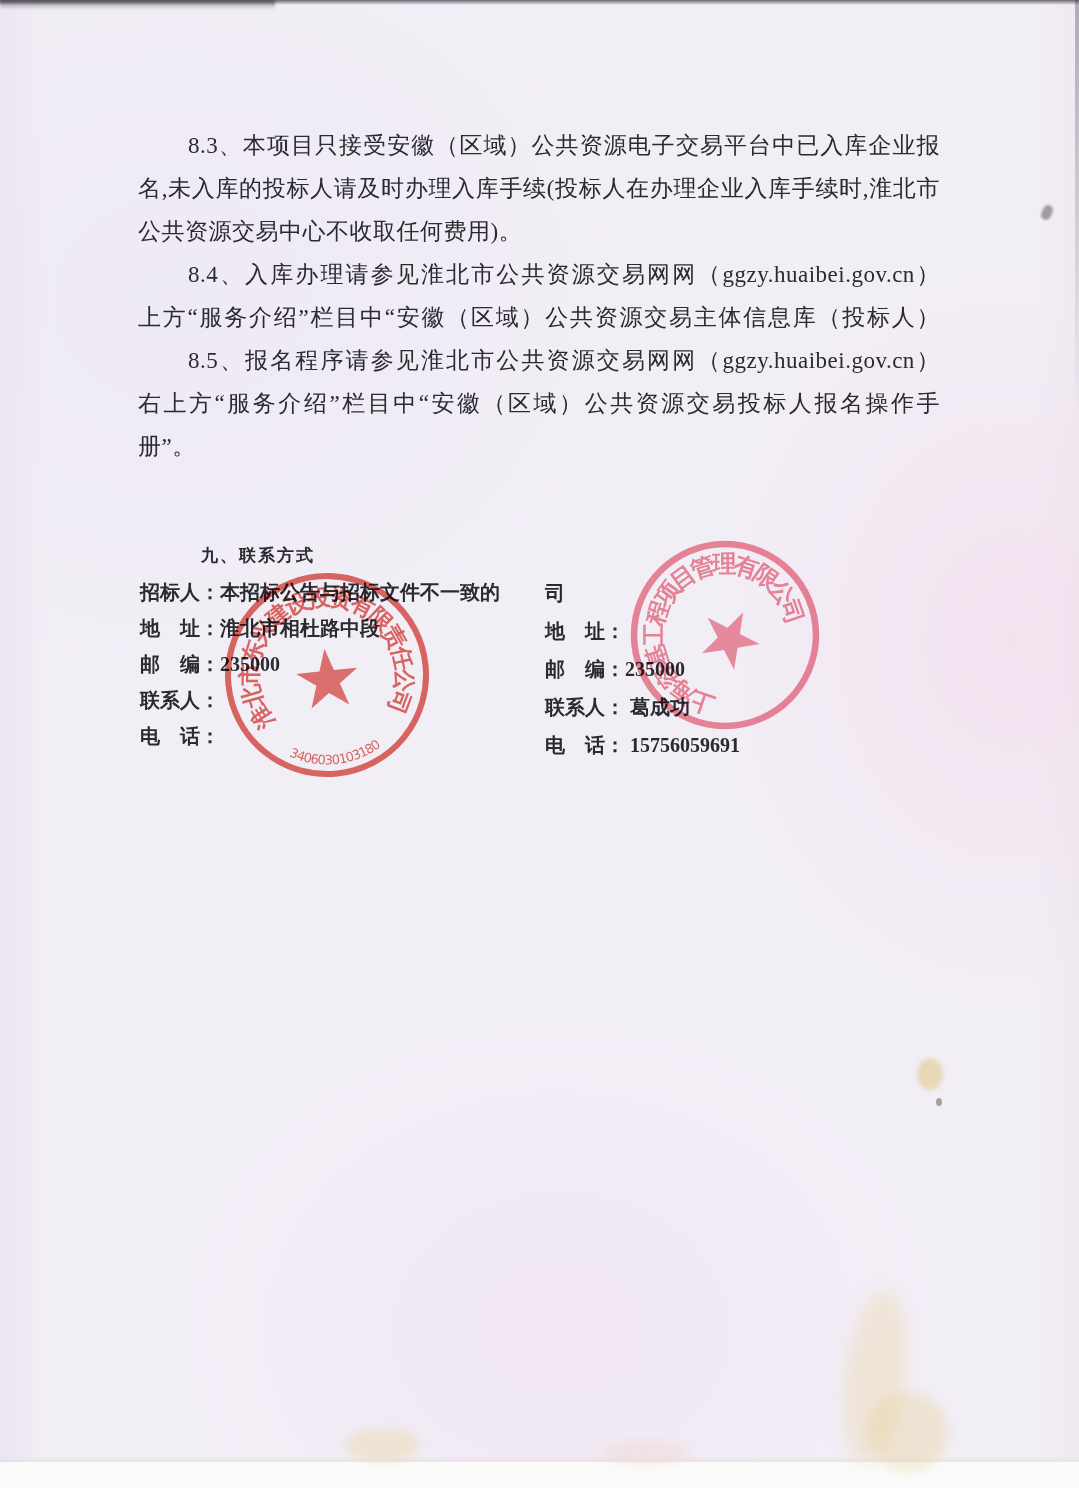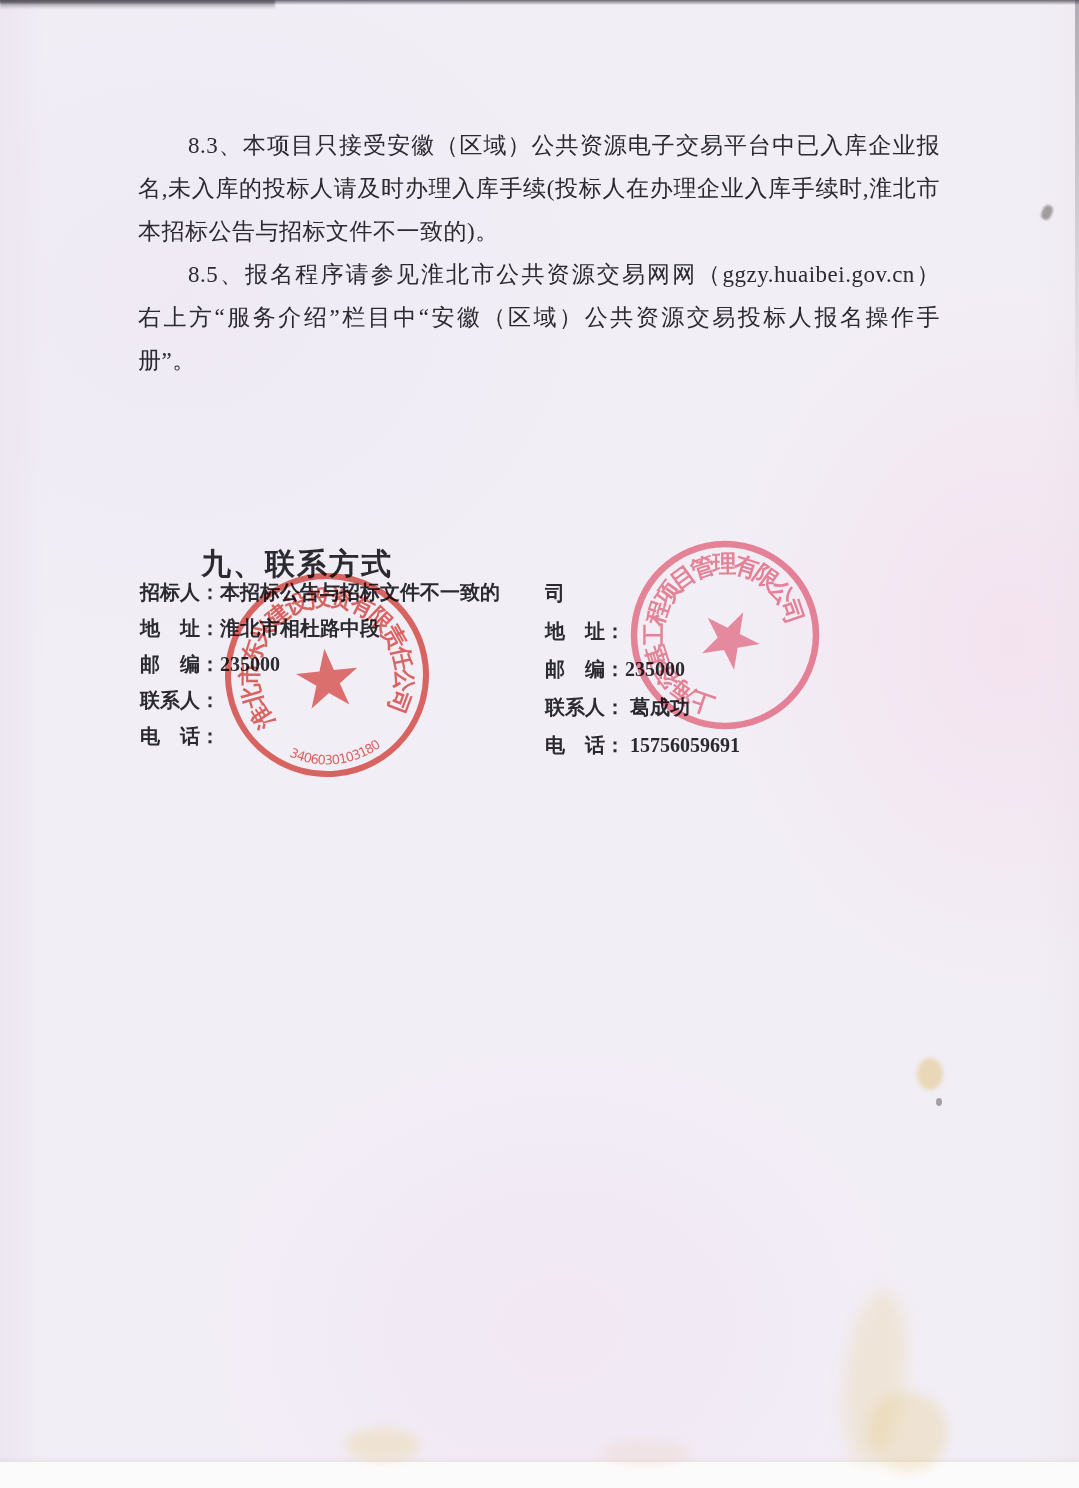--- a/index.html
+++ b/index.html
@@ -31,21 +31,21 @@
   .s4{left:600px;top:1440px;width:90px;height:26px;background:rgba(236,210,190,.28);filter:blur(5px);}
   .s5{left:917px;top:1058px;width:26px;height:32px;background:rgba(226,199,132,.55);filter:blur(2px);}
   .s6{left:1042px;top:205px;width:10px;height:15px;background:rgba(95,88,84,.55);filter:blur(1px);transform:rotate(24deg);border-radius:40%;}
   .s7{left:936px;top:1098px;width:6px;height:8px;background:rgba(90,80,75,.5);filter:blur(.5px);}
   
   #body-lines{position:absolute;left:138px;top:124px;width:802px;}
   .bline{height:43px;line-height:43px;font-size:23px;letter-spacing:.5px;white-space:nowrap;}
   .bline.ind{text-indent:50px;}
   .bline.just{text-align:justify;text-align-last:justify;white-space:normal;}
   
-  .cheading{position:absolute;left:201px;top:544px;font-size:30px;font-weight:bold;letter-spacing:2px;}
+  .cheading{position:absolute;left:201px;top:544px;font-size:17px;font-weight:bold;letter-spacing:2px;}
   .ccol{position:absolute;font-size:20px;font-weight:bold;}
   #ccol-left{left:140px;top:574px;width:398px;}
   #ccol-left .crow{height:36px;line-height:36px;}
   #ccol-right{left:545px;top:574px;width:404px;}
   #ccol-right .crow{height:38px;line-height:38px;}
   .clabel,.cval{white-space:pre;}
   
   .stamp{position:absolute;mix-blend-mode:multiply;opacity:.82;filter:blur(.3px);}
   .sealtxt text{font-family:"Liberation Serif","DejaVu Serif",serif;font-weight:bold;fill:currentColor;}
   .sealcode text{font-family:"DejaVu Sans","Liberation Sans",sans-serif;fill:currentColor;}
@@ -64,21 +64,23 @@
   <div class="stain s2"></div>
   <div class="stain s3"></div>
   <div class="stain s4"></div>
   <div class="stain s5"></div>
   <div class="stain s6"></div>
   <div class="stain s7"></div>
 
   <div id="body-lines">
       <div class="bline ind just">8.3、本项目只接受安徽（区域）公共资源电子交易平台中已入库企业报</div>
       <div class="bline just">名,未入库的投标人请及时办理入库手续(投标人在办理企业入库手续时,淮北市</div>
-      <div class="bline">本招标公告与招标文件不一致的)。</div>
+      <div class="bline">公共资源交易中心不收取任何费用)。</div>
+      <div class="bline ind just">8.4、入库办理请参见淮北市公共资源交易网网（ggzy.huaibei.gov.cn）</div>
+      <div class="bline just">上方“服务介绍”栏目中“安徽（区域）公共资源交易主体信息库（投标人）</div>
       <div class="bline ind just">8.5、报名程序请参见淮北市公共资源交易网网（ggzy.huaibei.gov.cn）</div>
       <div class="bline just">右上方“服务介绍”栏目中“安徽（区域）公共资源交易投标人报名操作手</div>
       <div class="bline">册”。</div>
     </div>
 
   <div class="cheading">九、联系方式</div>
   <div id="ccol-left" class="ccol">
       <div class="crow"><span class="clabel">招标人：</span><span class="cval">本招标公告与招标文件不一致的</span></div>
       <div class="crow"><span class="clabel">地　址：</span><span class="cval">淮北市相杜路中段</span></div>
       <div class="crow"><span class="clabel">邮　编：</span><span class="cval">235000</span></div>

